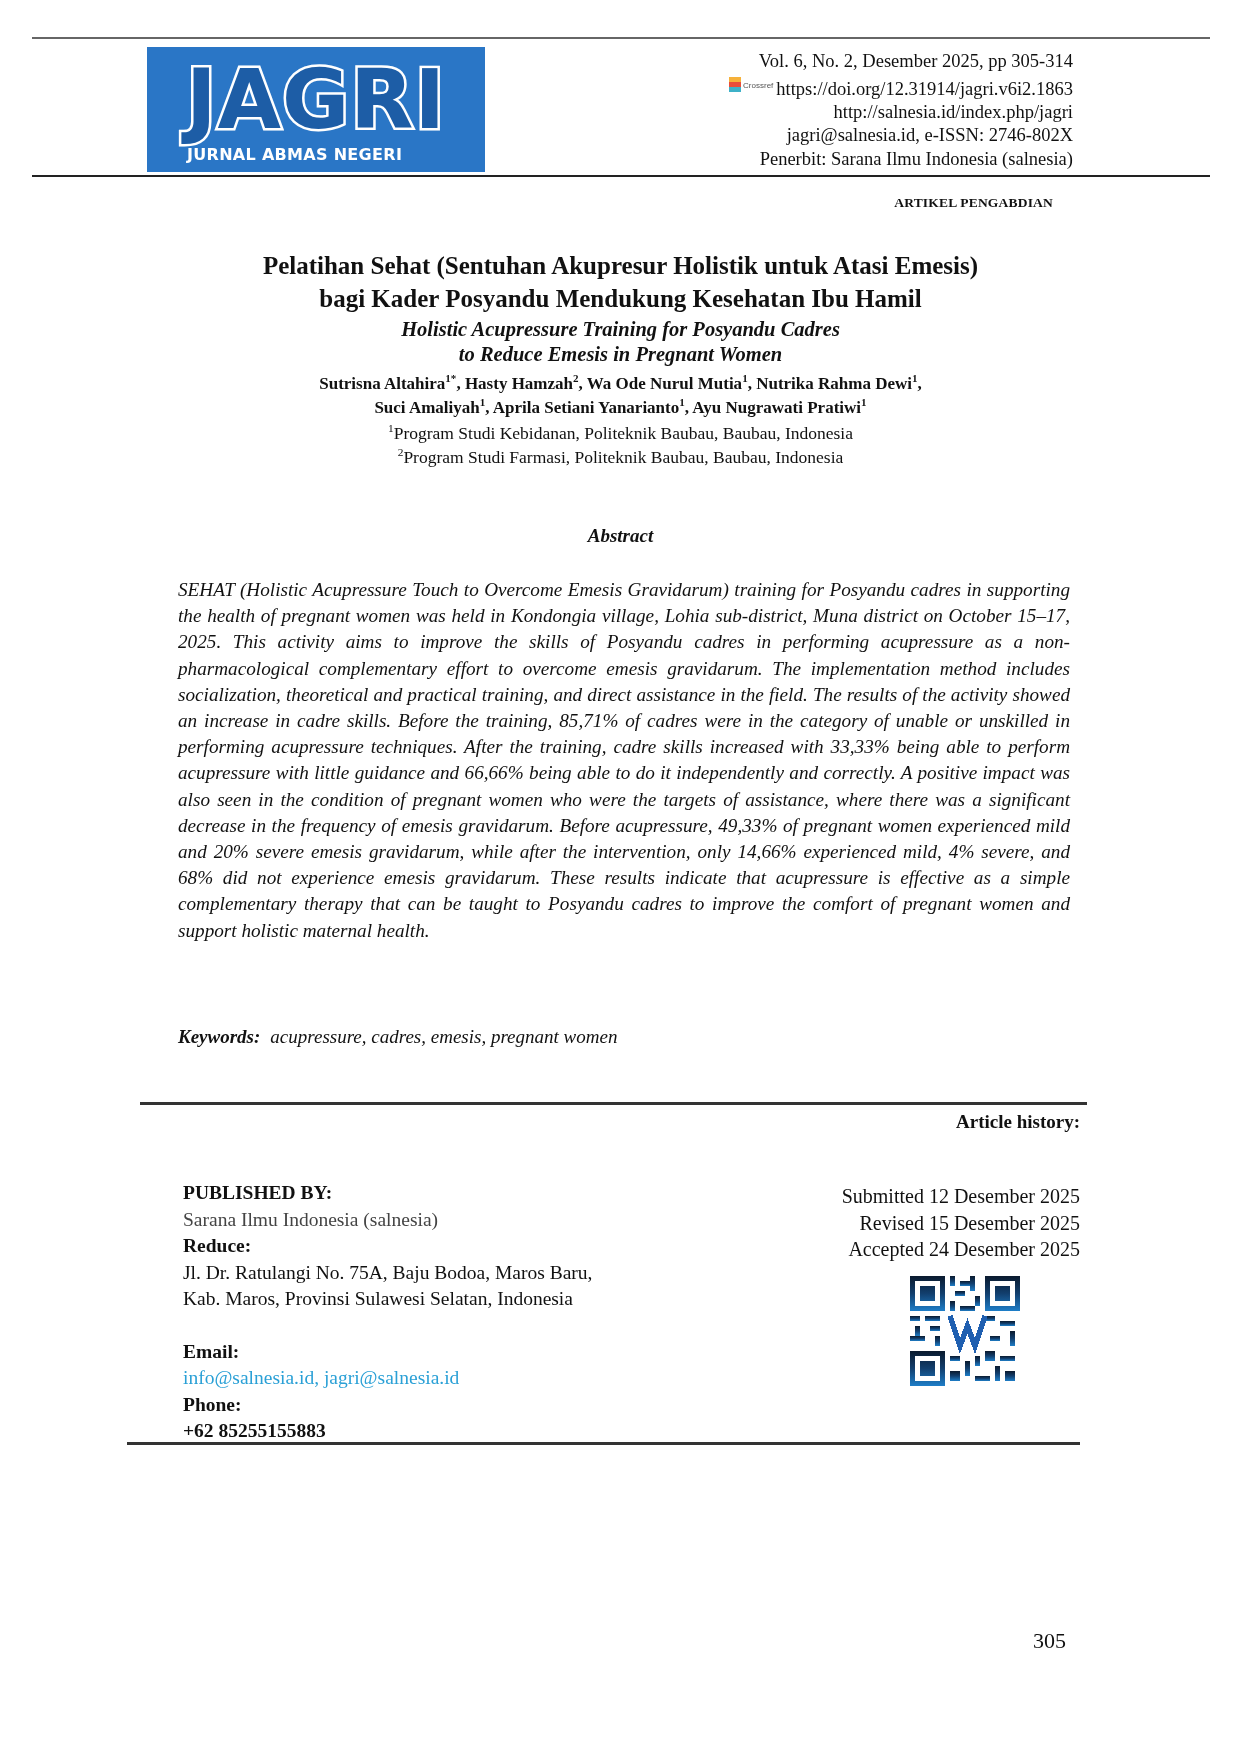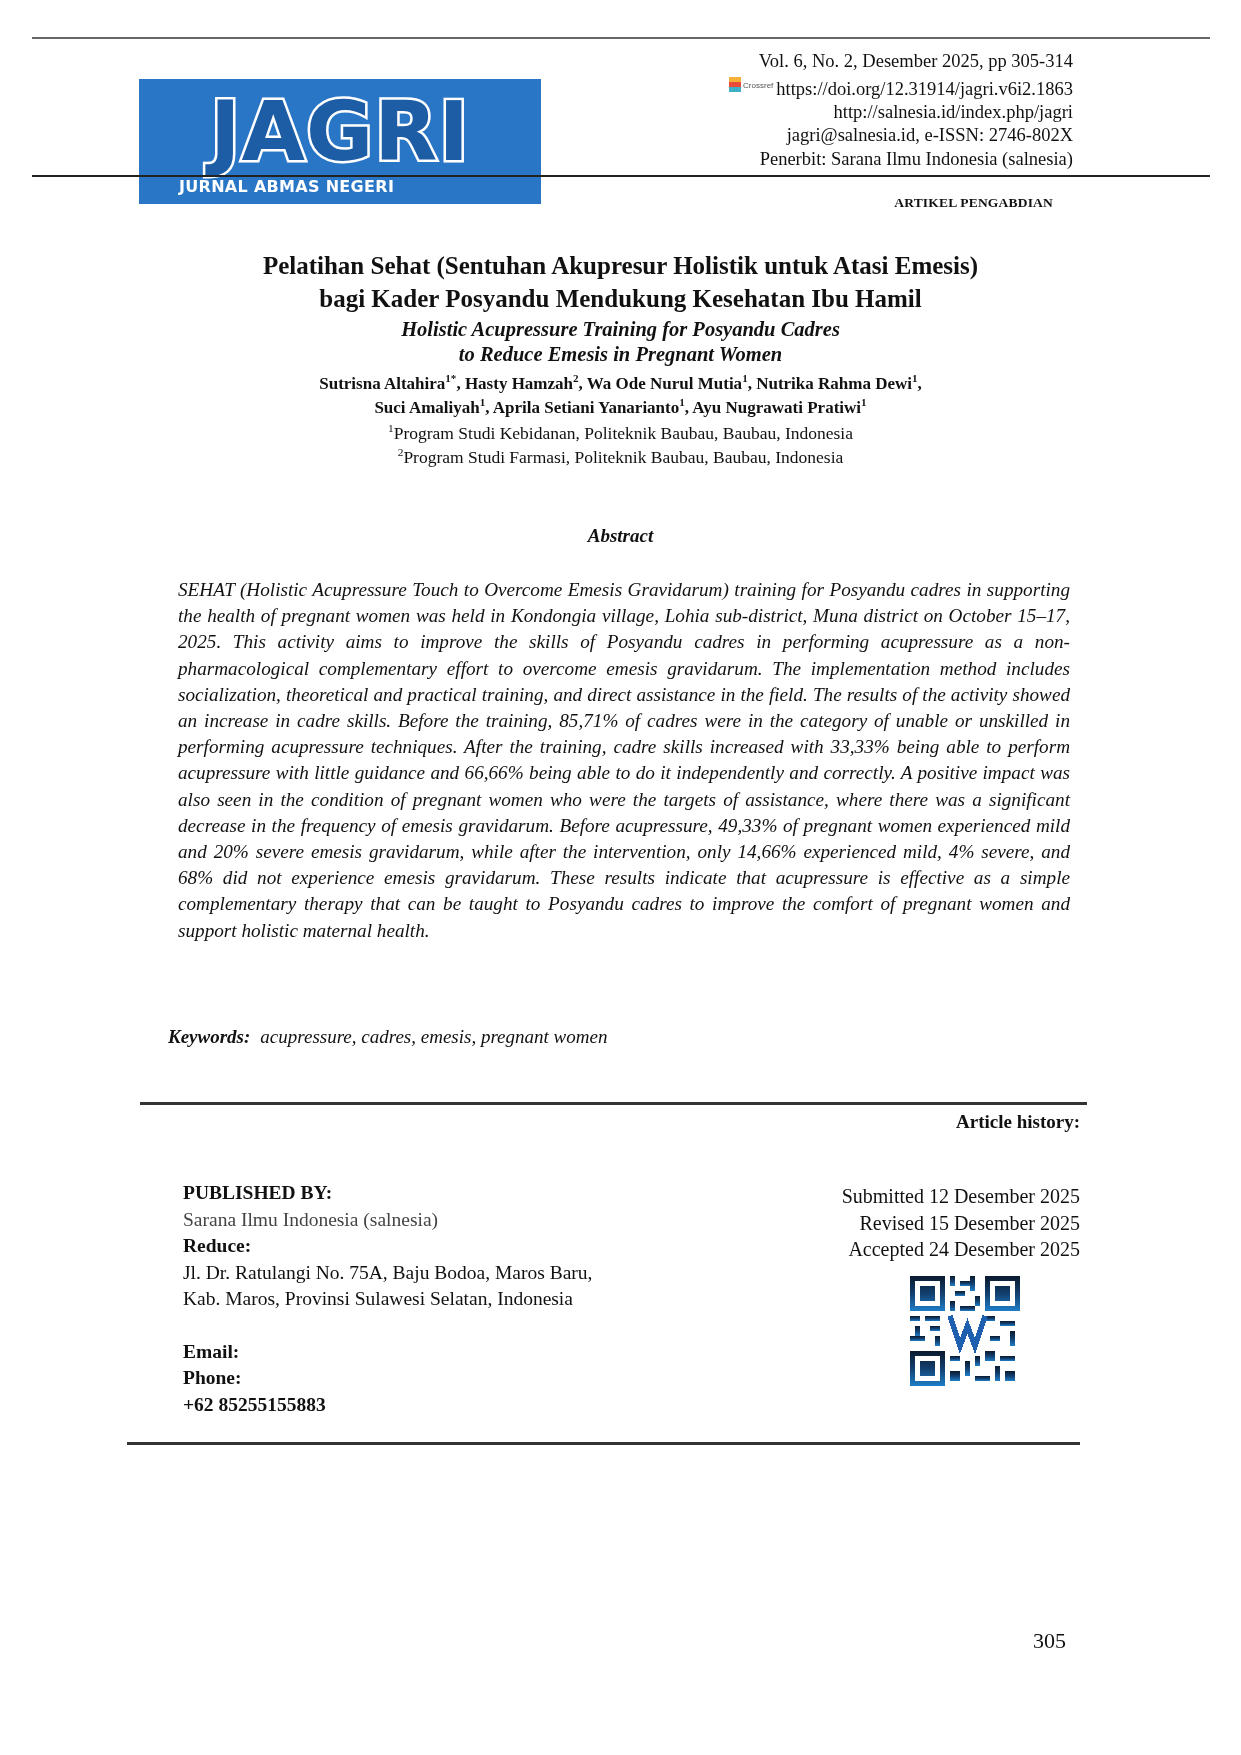--- a/index.html
+++ b/index.html
@@ -3,21 +3,21 @@
 <meta charset="utf-8">
 <style>
   html, body { margin: 0; padding: 0; background: #ffffff; }
   body { width: 1241px; height: 1755px; position: relative; overflow: hidden;
          font-family: "Liberation Serif", "DejaVu Serif", serif; color: #111; }
   .abs { position: absolute; }
   .rule { position: absolute; background: #222; }
   
   .rule-top { left: 32px; top: 37px; width: 1178px; height: 2px; background: #666; }
   .rule-head { left: 32px; top: 175px; width: 1178px; height: 1.5px; background: #222; }
-  .logo { left: 139px; top: 47px; width: 402px; height: 125px; background: #2a76c6; margin-top: 32px; }
+  .logo { left: 147px; top: 47px; width: 338px; height: 125px; background: #2a76c6; }
   .logo-main { position: absolute; left: 0; right: 0; top: 8px; text-align: center;
                font-family: "DejaVu Sans", sans-serif; font-weight: bold; font-size: 82px;
                letter-spacing: 1px; color: #1d5da6; -webkit-text-stroke: 5px #ffffff;
                paint-order: stroke fill; line-height: 90px; }
   .logo-sub { position: absolute; left: 0; right: 0; top: 98px; text-align: left;
               font-family: "DejaVu Sans", sans-serif; font-weight: bold; font-size: 16px;
               color: #ffffff; letter-spacing: 0.3px; padding-left: 40px; }
   .meta { right: 168px; top: 50px; text-align: right; font-size: 18.5px; line-height: 23.5px; }
   .meta div { white-space: nowrap; }
   .crossref { display: inline-flex; align-items: center; margin-right: 3px; vertical-align: 1px; }
@@ -29,21 +29,21 @@
   .center { position: absolute; left: 0; width: 1241px; text-align: center; }
   .title { top: 249px; font-size: 25px; font-weight: bold; line-height: 33px; }
   .subtitle { top: 317px; font-size: 20.5px; font-weight: bold; font-style: italic; line-height: 25px; }
   .authors { top: 372px; font-size: 17px; font-weight: bold; line-height: 24px; }
   .affil { top: 421px; font-size: 17.5px; line-height: 24px; }
   sup { font-size: 65%; line-height: 0; }
   
   .abstract-h { top: 525px; font-size: 19px; font-weight: bold; font-style: italic; }
   .abstract { left: 178px; top: 577px; width: 892px; font-size: 19.2px; font-style: italic;
               line-height: 26.2px; text-align: justify; }
-  .keywords { left: 168px; top: 1026px; font-size: 19px; font-style: italic; }
+  .keywords { left: 178px; top: 1026px; font-size: 19px; font-style: italic; }
   .keywords b { font-weight: bold; margin-right: 10px; }
   .rule-abs { left: 140px; top: 1102px; width: 947px; height: 3px; background: #333; }
   .hist-h { right: 161px; top: 1111px; font-size: 19px; font-weight: bold; }
   
   .pub { left: 183px; top: 1180px; font-size: 19.5px; line-height: 26.5px; }
   .pub .lbl { font-weight: bold; }
   .pub .gray { color: #444; }
   .pub .link { color: #2aa0d6; }
   .pub .gap { height: 26px; }
   .hist { right: 161px; top: 1183px; text-align: right; font-size: 20px; line-height: 26.5px; }
@@ -123,20 +123,21 @@
 <div class="abs hist-h">Article history:</div>
 
 <div class="abs pub">
   <div class="lbl">PUBLISHED BY:</div>
   <div class="gray">Sarana Ilmu Indonesia (salnesia)</div>
   <div class="lbl">Reduce:</div>
   <div>Jl. Dr. Ratulangi No. 75A, Baju Bodoa, Maros Baru,</div>
   <div>Kab. Maros, Provinsi Sulawesi Selatan, Indonesia</div>
   <div class="gap"></div>
   <div class="lbl">Email:</div>
+  <div class="link">info@salnesia.id, jagri@salnesia.id</div>
   <div class="lbl">Phone:</div>
   <div class="lbl">+62 85255155883</div>
 </div>
 
 <div class="abs hist">
   <div>Submitted 12 Desember 2025</div>
   <div>Revised 15 Desember 2025</div>
   <div>Accepted 24 Desember 2025</div>
 </div>
 

